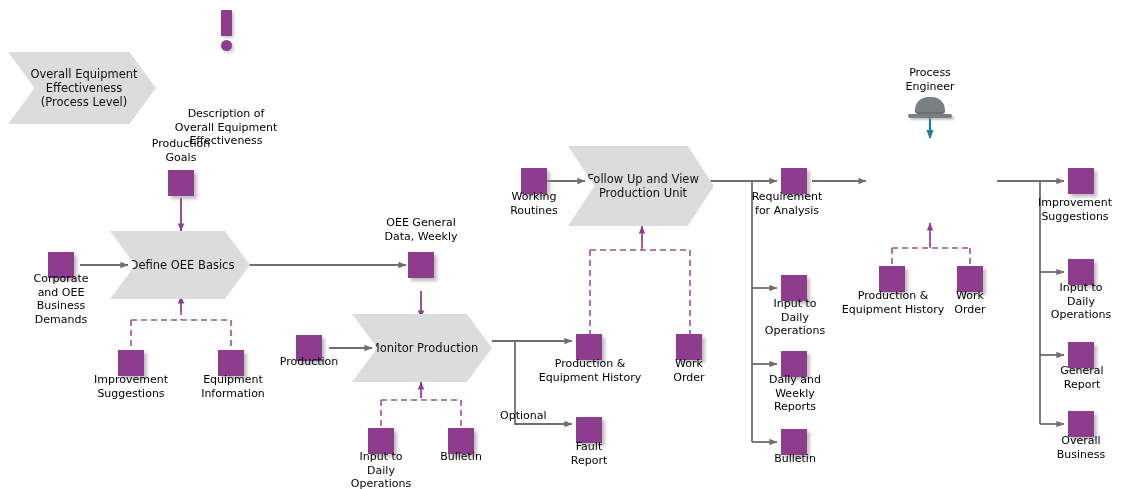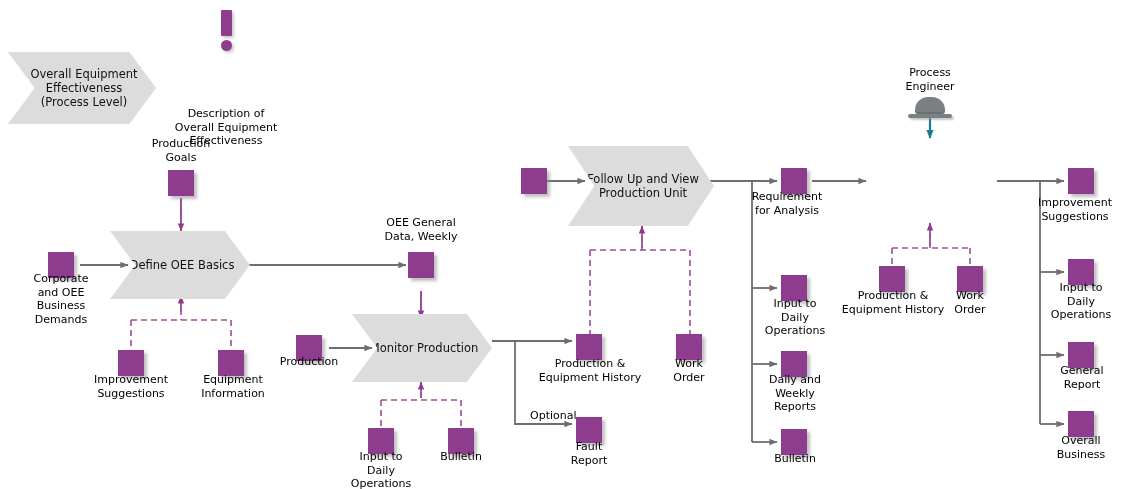--- a/index.html
+++ b/index.html
@@ -222,27 +222,29 @@
   <div class="lbl" style="left:421px;top:450px;width:80px;">Bulletin</div>
 
   <div class="obj" style="left:576px;top:334px;"></div>
   <div class="lbl" style="left:521px;top:357px;width:138px;">Production &amp;
 Equipment History</div>
 
   <div class="obj" style="left:676px;top:334px;"></div>
   <div class="lbl" style="left:649px;top:357px;width:80px;">Work
 Order</div>
 
-  <div class="opt-label" style="left:518px;top:409px;padding-left:12px;">Optional</div>
+  <div class="opt-label" style="left:488px;top:409px;padding-left:12px;">Optional</div>
 
   <div class="obj" style="left:576px;top:417px;"></div>
   <div class="lbl" style="left:549px;top:440px;width:80px;">Fault
 Report</div>
 
   <div class="obj" style="left:521px;top:168px;"></div>
+  <div class="lbl" style="left:489px;top:190px;width:90px;">Working
+Routines</div>
 
   <div class="obj" style="left:781px;top:168px;"></div>
   <div class="lbl" style="left:731px;top:190px;width:112px;">Requirement
 for Analysis</div>
 
   <div class="obj" style="left:781px;top:275px;"></div>
   <div class="lbl" style="left:750px;top:297px;width:90px;">Input to
 Daily
 Operations</div>
 

